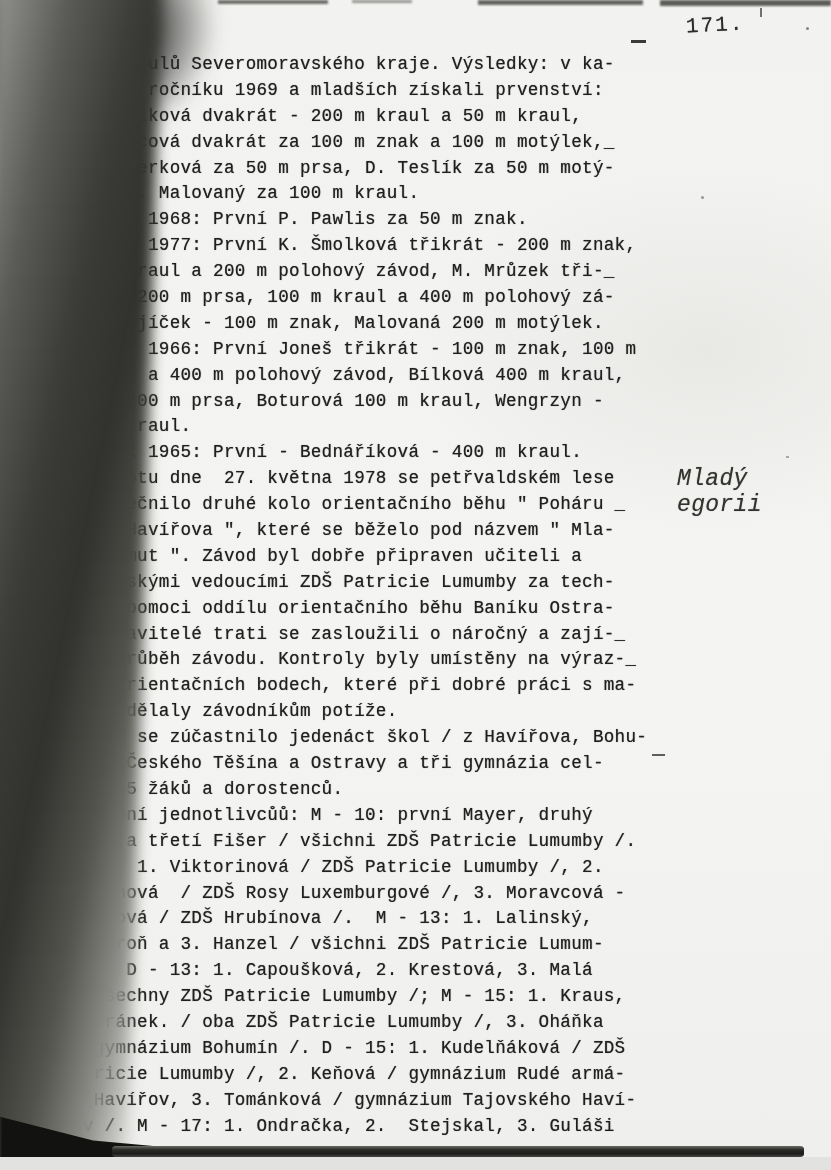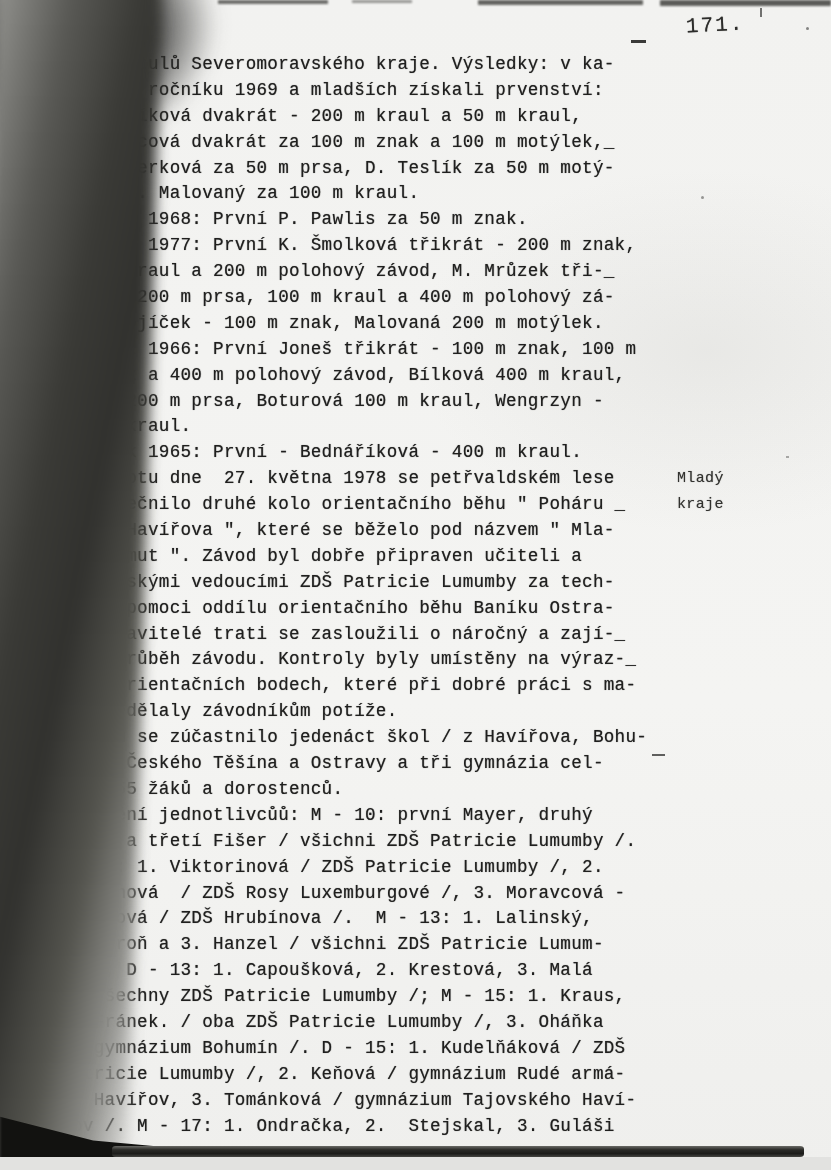--- a/index.html
+++ b/index.html
@@ -42,24 +42,25 @@
     transform: rotate(-3deg);
     text-shadow: 0 0 0.8px rgba(30,30,28,0.6);
   }
 
   .margin-note {
     position: absolute;
     left: 677px; top: 466px;
   }
   .note-line {
     height: 26px; line-height: 26px;
-    font-size: 15px;
+    font-size: 23px;
     letter-spacing: 0.35px;
     color: #32322f;
     text-shadow: 0 0 1px rgba(50,50,48,0.5);
+    font-style: italic;
   }
 
   
   .binding-band {
     position: absolute;
     left: -24px; top: -40px;
     width: 168px; height: 1240px;
     background: linear-gradient(100deg,
       #9a9a96 0%, #595955 22%, #3a3a36 40%, #31312e 55%,
       #55554f 72%, #8f8f8b 86%, rgba(160,160,156,0) 100%);
@@ -159,21 +160,21 @@
       <div class="line">. Fránek. / oba ZDŠ Patricie Lumumby /, 3. Oháňka</div>
       <div class="line">/ gymnázium Bohumín /. D - 15: 1. Kudelňáková / ZDŠ</div>
       <div class="line">atricie Lumumby /, 2. Keňová / gymnázium Rudé armá-</div>
       <div class="line">y Havířov, 3. Tománková / gymnázium Tajovského Haví-</div>
       <div class="line">ov /. M - 17: 1. Ondračka, 2.  Stejskal, 3. Guláši</div>
     </div>
 
   <div class="margin-note">
 
   <div class="note-line">Mladý</div>
-      <div class="note-line">kraje</div>
+      <div class="note-line">egorii</div>
     </div>
 
   <div class="ink-mark mark-dash-1"></div>
   <div class="ink-mark mark-dash-2"></div>
   <div class="ink-mark mark-tick-1"></div>
   <div class="ink-mark mark-dot-1"></div>
   <div class="ink-mark mark-dot-2"></div>
   <div class="ink-mark mark-dot-3"></div>
 
   <div class="top-strip s1"></div>

